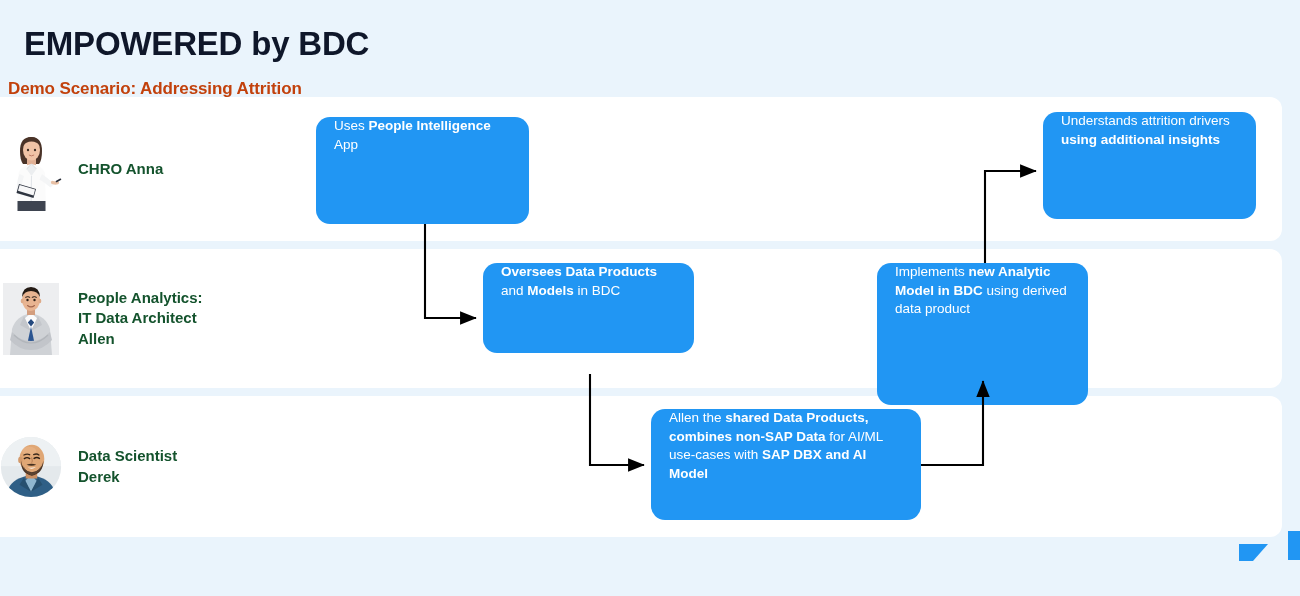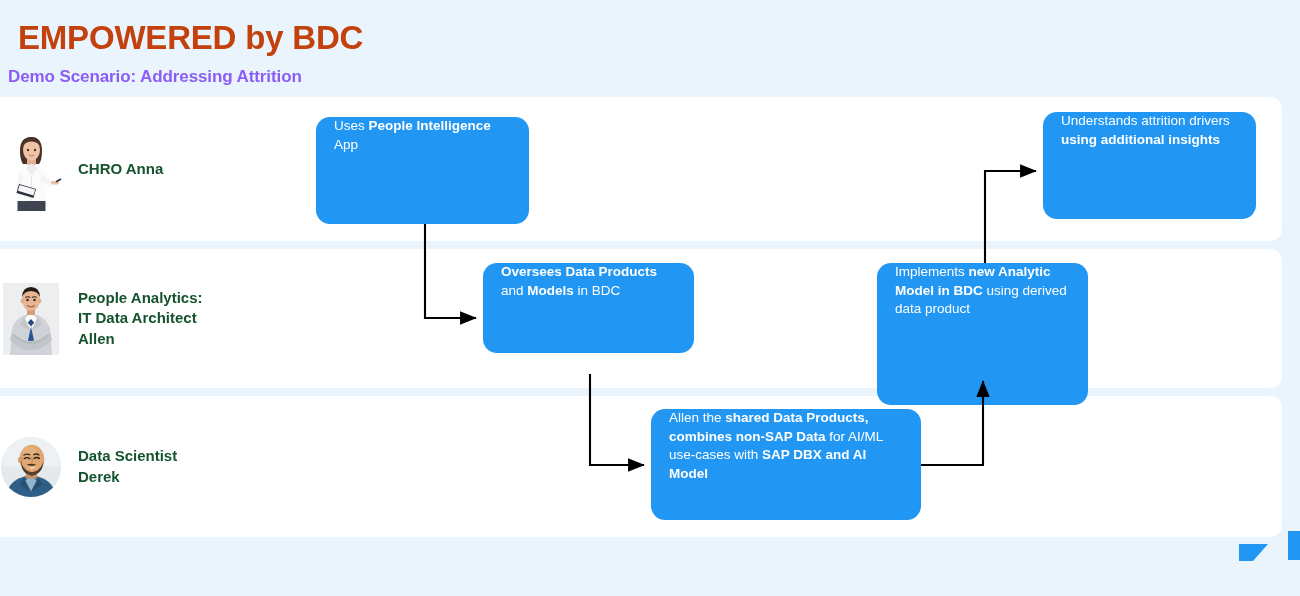--- a/index.html
+++ b/index.html
@@ -24,30 +24,30 @@
   
   .header {
     position: absolute;
     left: 8px;
     top: 10px;
     width: 700px;
   }
   .title {
     font-size: 33px;
     font-weight: bold;
-    color: #c2410c;
+    color: #0f172a;
     letter-spacing: -0.2px;
     line-height: 1.12;
-    margin: 10px;
+    margin: 16px;
     white-space: nowrap;
   }
   .subtitle {
     font-size: 17px;
     font-weight: bold;
-    color: #8b5cf6;
+    color: #c2410c;
     margin: 6px 0 0 0;
     letter-spacing: -0.1px;
     white-space: nowrap;
   }
 
   
   .lane {
     position: absolute;
     left: -18px;
     width: 1300px;

